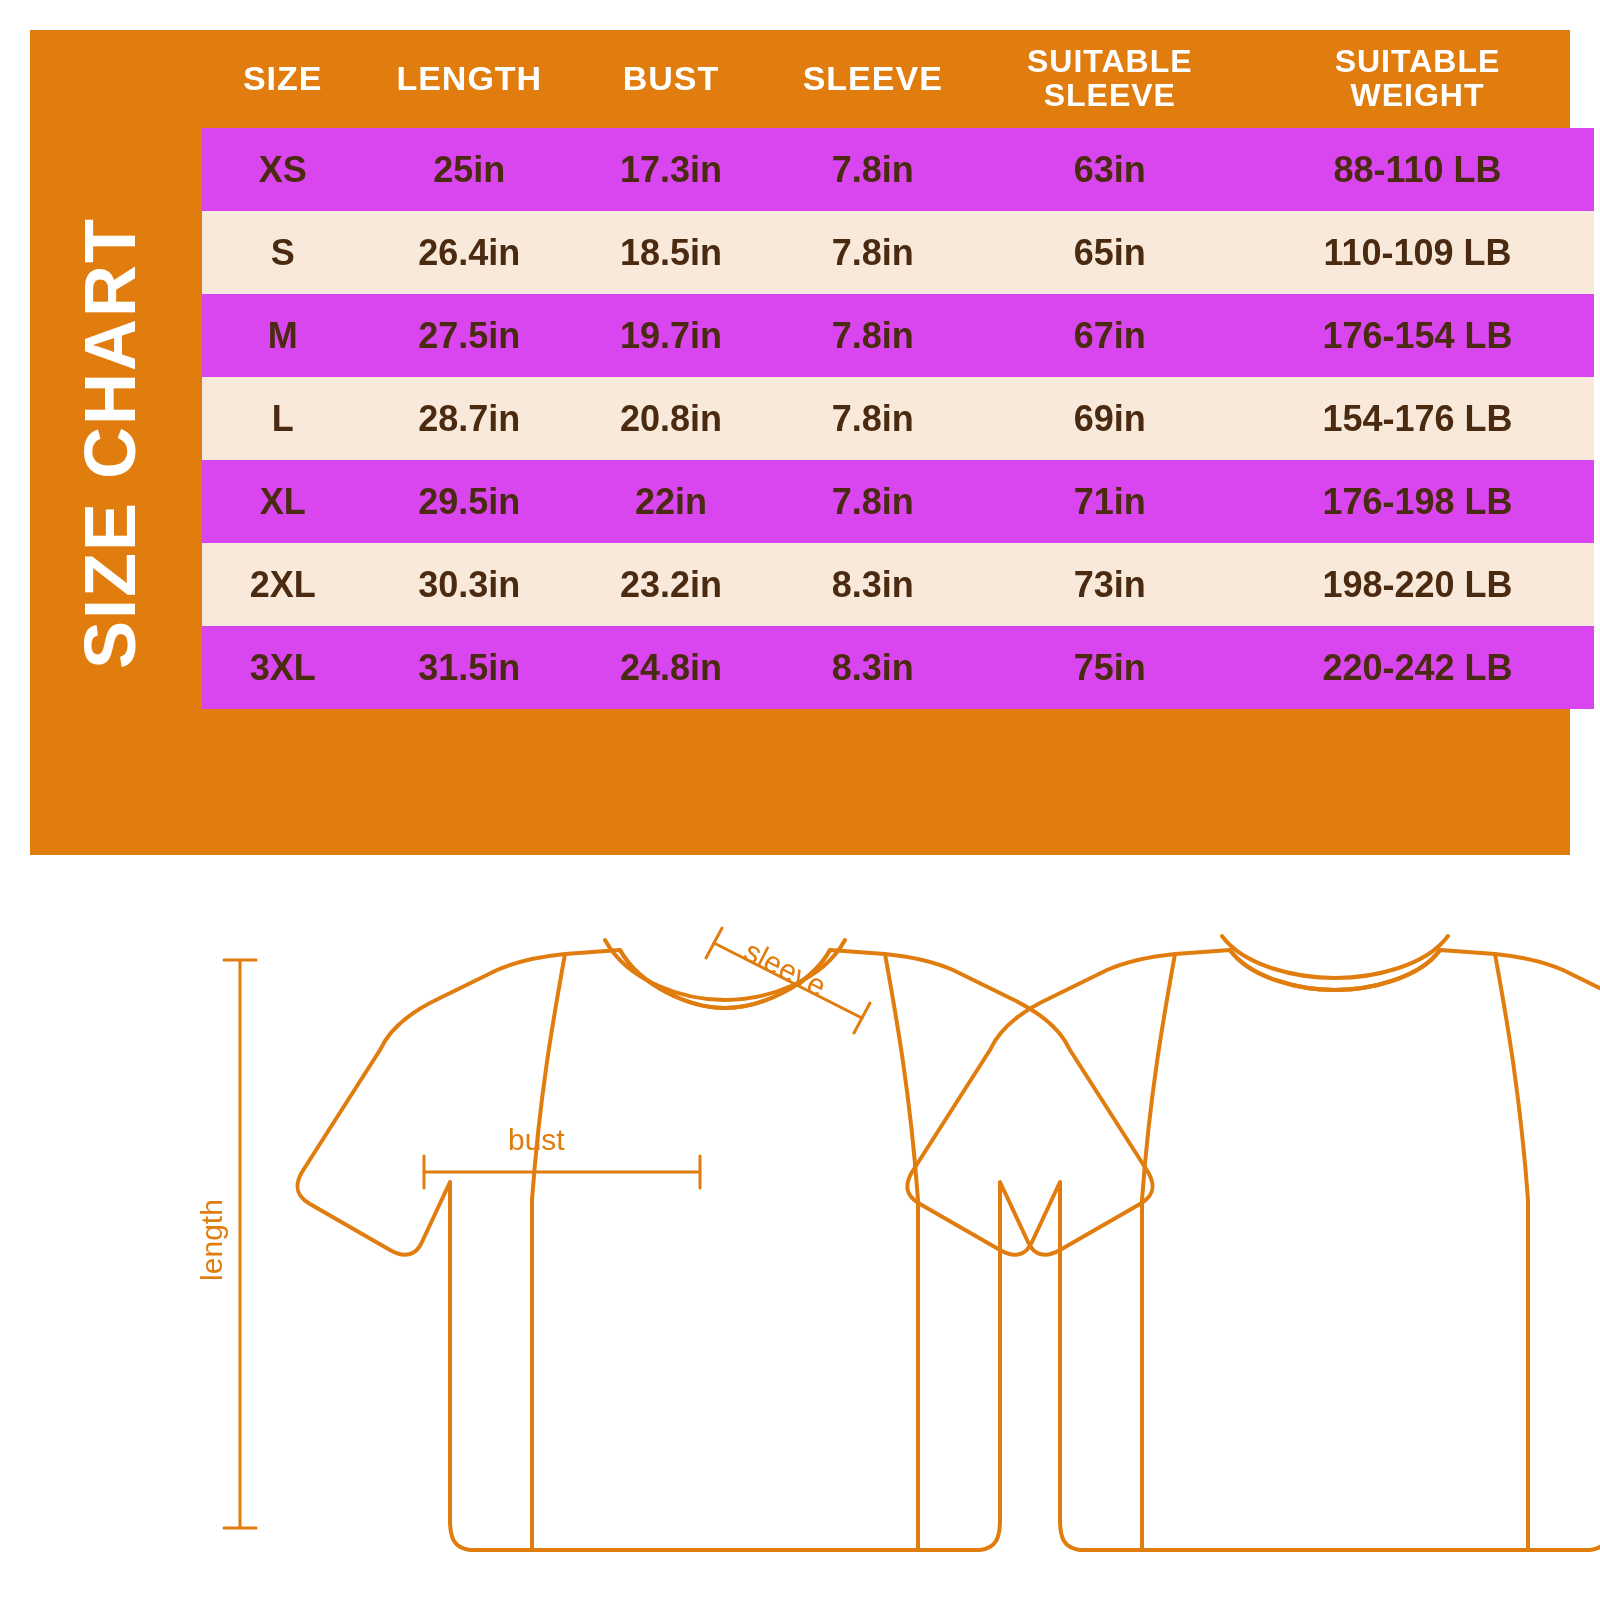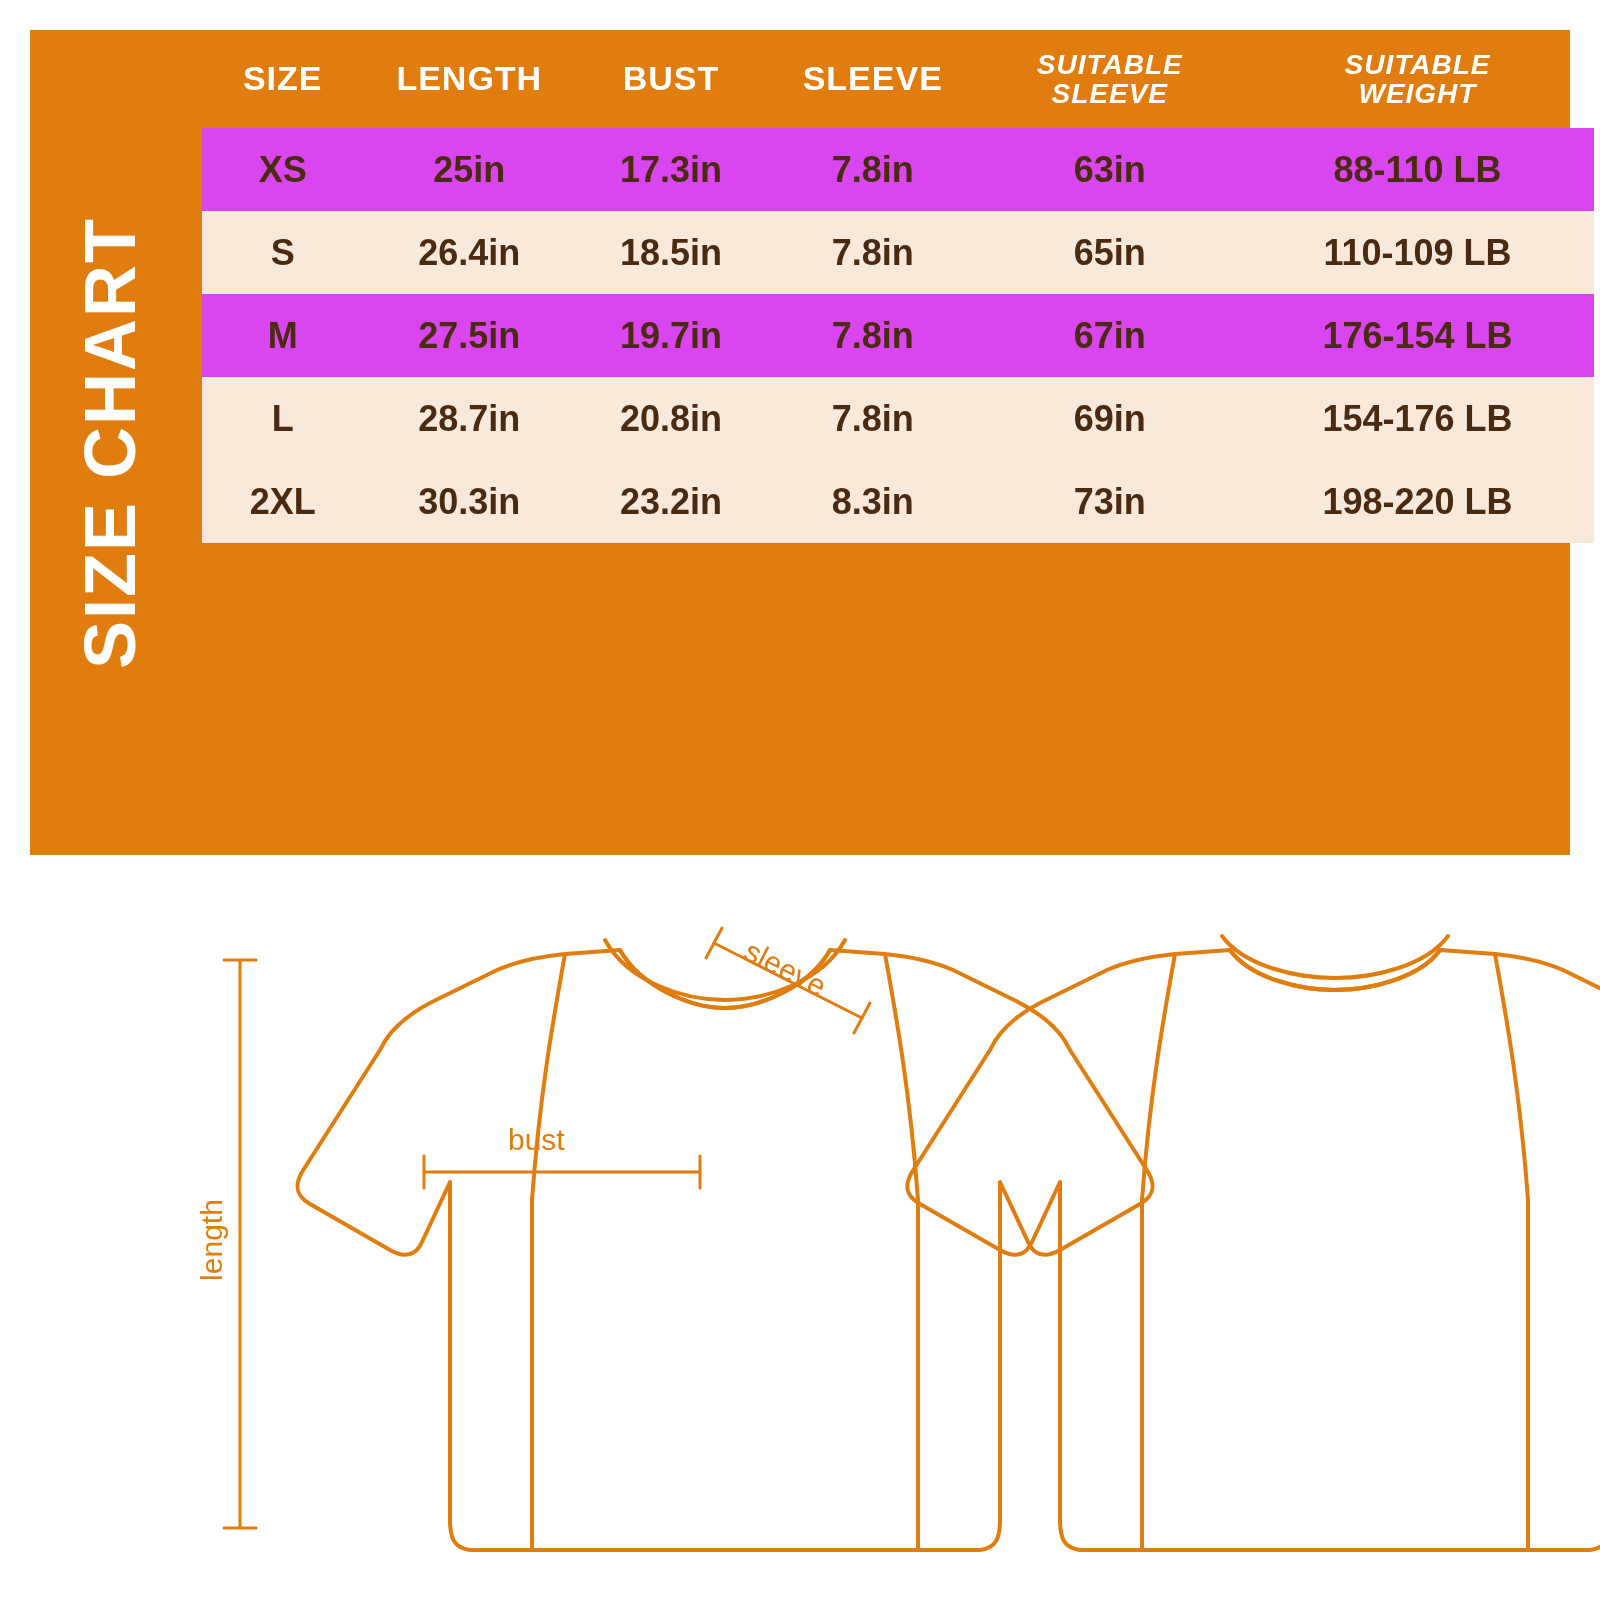--- a/index.html
+++ b/index.html
@@ -59,22 +59,21 @@
     color: #ffffff;
     font-size: 34px;
     font-weight: bold;
     letter-spacing: 1px;
     height: 96px;
     vertical-align: middle;
     line-height: 1.05;
     font-family: "Liberation Sans", sans-serif;
   }
   table.sizes th.small {
-    font-size: 28px;
-    font-style: italic;
+    font-size: 32px;
   }
   table.sizes td {
     color: #4A2A10;
     font-size: 36px;
     font-weight: bold;
     text-align: center;
     height: 81px;
     vertical-align: middle;
     font-family: "Liberation Sans", sans-serif;
   }
@@ -167,27 +166,43 @@
           <td>176-154 LB</td>
         </tr>
         <tr class="even">
           <td>L</td>
           <td>28.7in</td>
           <td>20.8in</td>
           <td>7.8in</td>
           <td>69in</td>
           <td>154-176 LB</td>
         </tr>
+        <tr class="odd">
+          <td>XL</td>
+          <td>29.5in</td>
+          <td>22in</td>
+          <td>7.8in</td>
+          <td>71in</td>
+          <td>176-198 LB</td>
+        </tr>
         <tr class="even">
           <td>2XL</td>
           <td>30.3in</td>
           <td>23.2in</td>
           <td>8.3in</td>
           <td>73in</td>
           <td>198-220 LB</td>
+        </tr>
+        <tr class="odd">
+          <td>3XL</td>
+          <td>31.5in</td>
+          <td>24.8in</td>
+          <td>8.3in</td>
+          <td>75in</td>
+          <td>220-242 LB</td>
         </tr>
       </tbody>
     </table>
   </div>
 </div>
 
 <div id="diagram">
 <svg width="1600" height="690" viewBox="0 0 1600 690" xmlns="http://www.w3.org/2000/svg">
   <g fill="none" stroke="#E07D0E" stroke-width="4" stroke-linejoin="round" stroke-linecap="round">
 

